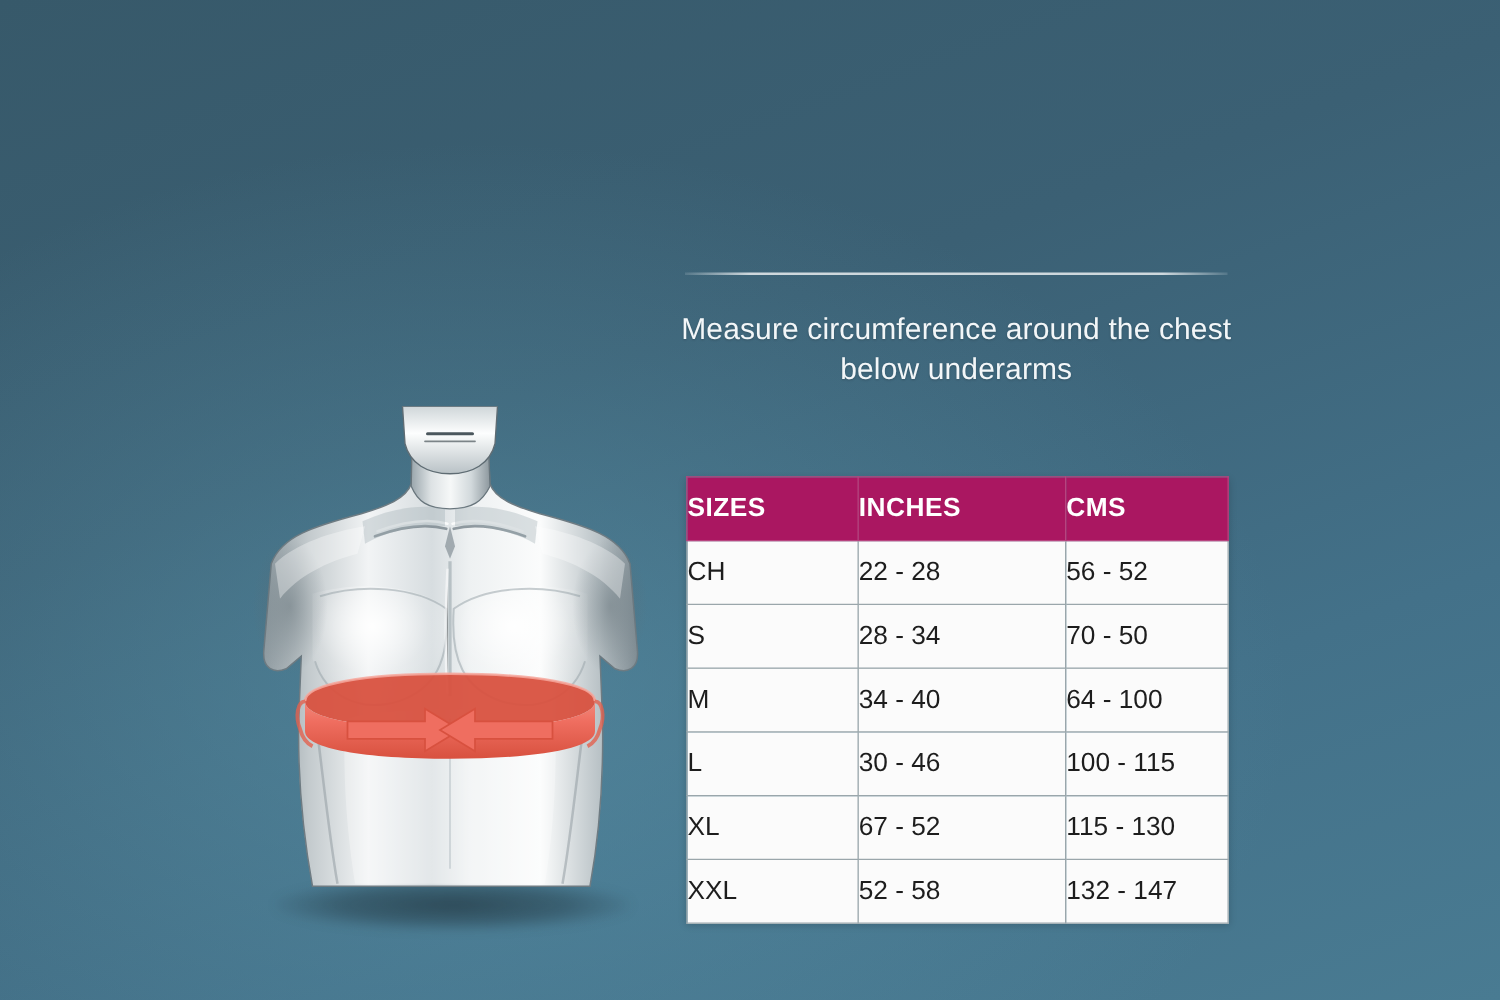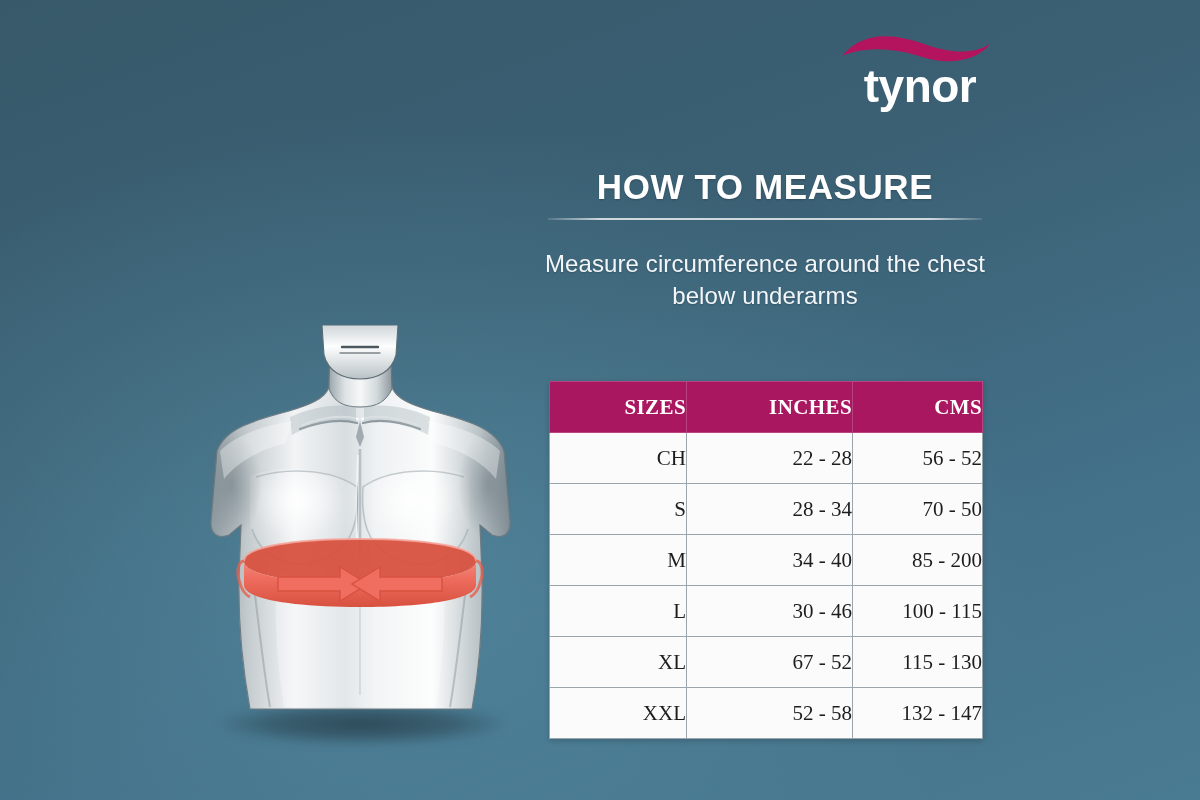--- a/index.html
+++ b/index.html
@@ -86,25 +86,24 @@
     position: absolute;
     left: 549px;
     top: 381px;
     width: 433px;
     border-collapse: collapse;
     table-layout: fixed;
     box-shadow: 0 2px 6px rgba(0,0,0,0.18);
   }
   .size-table th, .size-table td {
     border: 1px solid #9aa6ab;
-    text-align: right;
+    text-align: left;
     font-size: 21px;
     height: 50px;
     padding: 0;
-    font-family: Liberation Serif, serif;
   }
   .size-table th {
     background: #aa1761;
     color: #ffffff;
     font-weight: bold;
     font-size: 21px;
     letter-spacing: 0.4px;
     border-color: #b8447f;
   }
   .size-table td {
@@ -139,28 +138,21 @@
     top: 0;
     width: 360px;
     height: 420px;
   }
 </style>
 </head>
 <body>
 
 <div class="stage">
 
-  <div class="logo">
-    <svg class="logo-wave" viewBox="0 0 160 42">
-      <path d="M4 30 C 26 4, 56 8, 86 18 C 112 27, 134 29, 152 18 C 140 34, 112 40, 84 31 C 56 22, 28 20, 4 30 Z" fill="#b4145e"></path>
-    </svg>
-    <div class="logo-word">tynor</div>
-  </div>
-
-  <div class="headline">HOW TO MEASURE</div>
+
   <div class="rule"></div>
   <div class="subhead">Measure circumference around the chest below underarms</div>
 
   <div class="figure-wrap">
     <div class="figure-shadow"></div>
     <svg class="torso-svg" viewBox="0 0 360 420">
       <defs>
         <linearGradient id="skinH" x1="0" y1="0" x2="1" y2="0">
           <stop offset="0%" stop-color="#8e9aa0"></stop>
           <stop offset="12%" stop-color="#c3cacd"></stop>
@@ -291,21 +283,21 @@
         <td>56 - 52</td>
       </tr>
       <tr>
         <td>S</td>
         <td>28 - 34</td>
         <td>70 - 50</td>
       </tr>
       <tr>
         <td>M</td>
         <td>34 - 40</td>
-        <td>85 - 200</td>
+        <td>64 - 100</td>
       </tr>
       <tr>
         <td>L</td>
         <td>30 - 46</td>
         <td>100 - 115</td>
       </tr>
       <tr>
         <td>XL</td>
         <td>67 - 52</td>
         <td>115 - 130</td>

